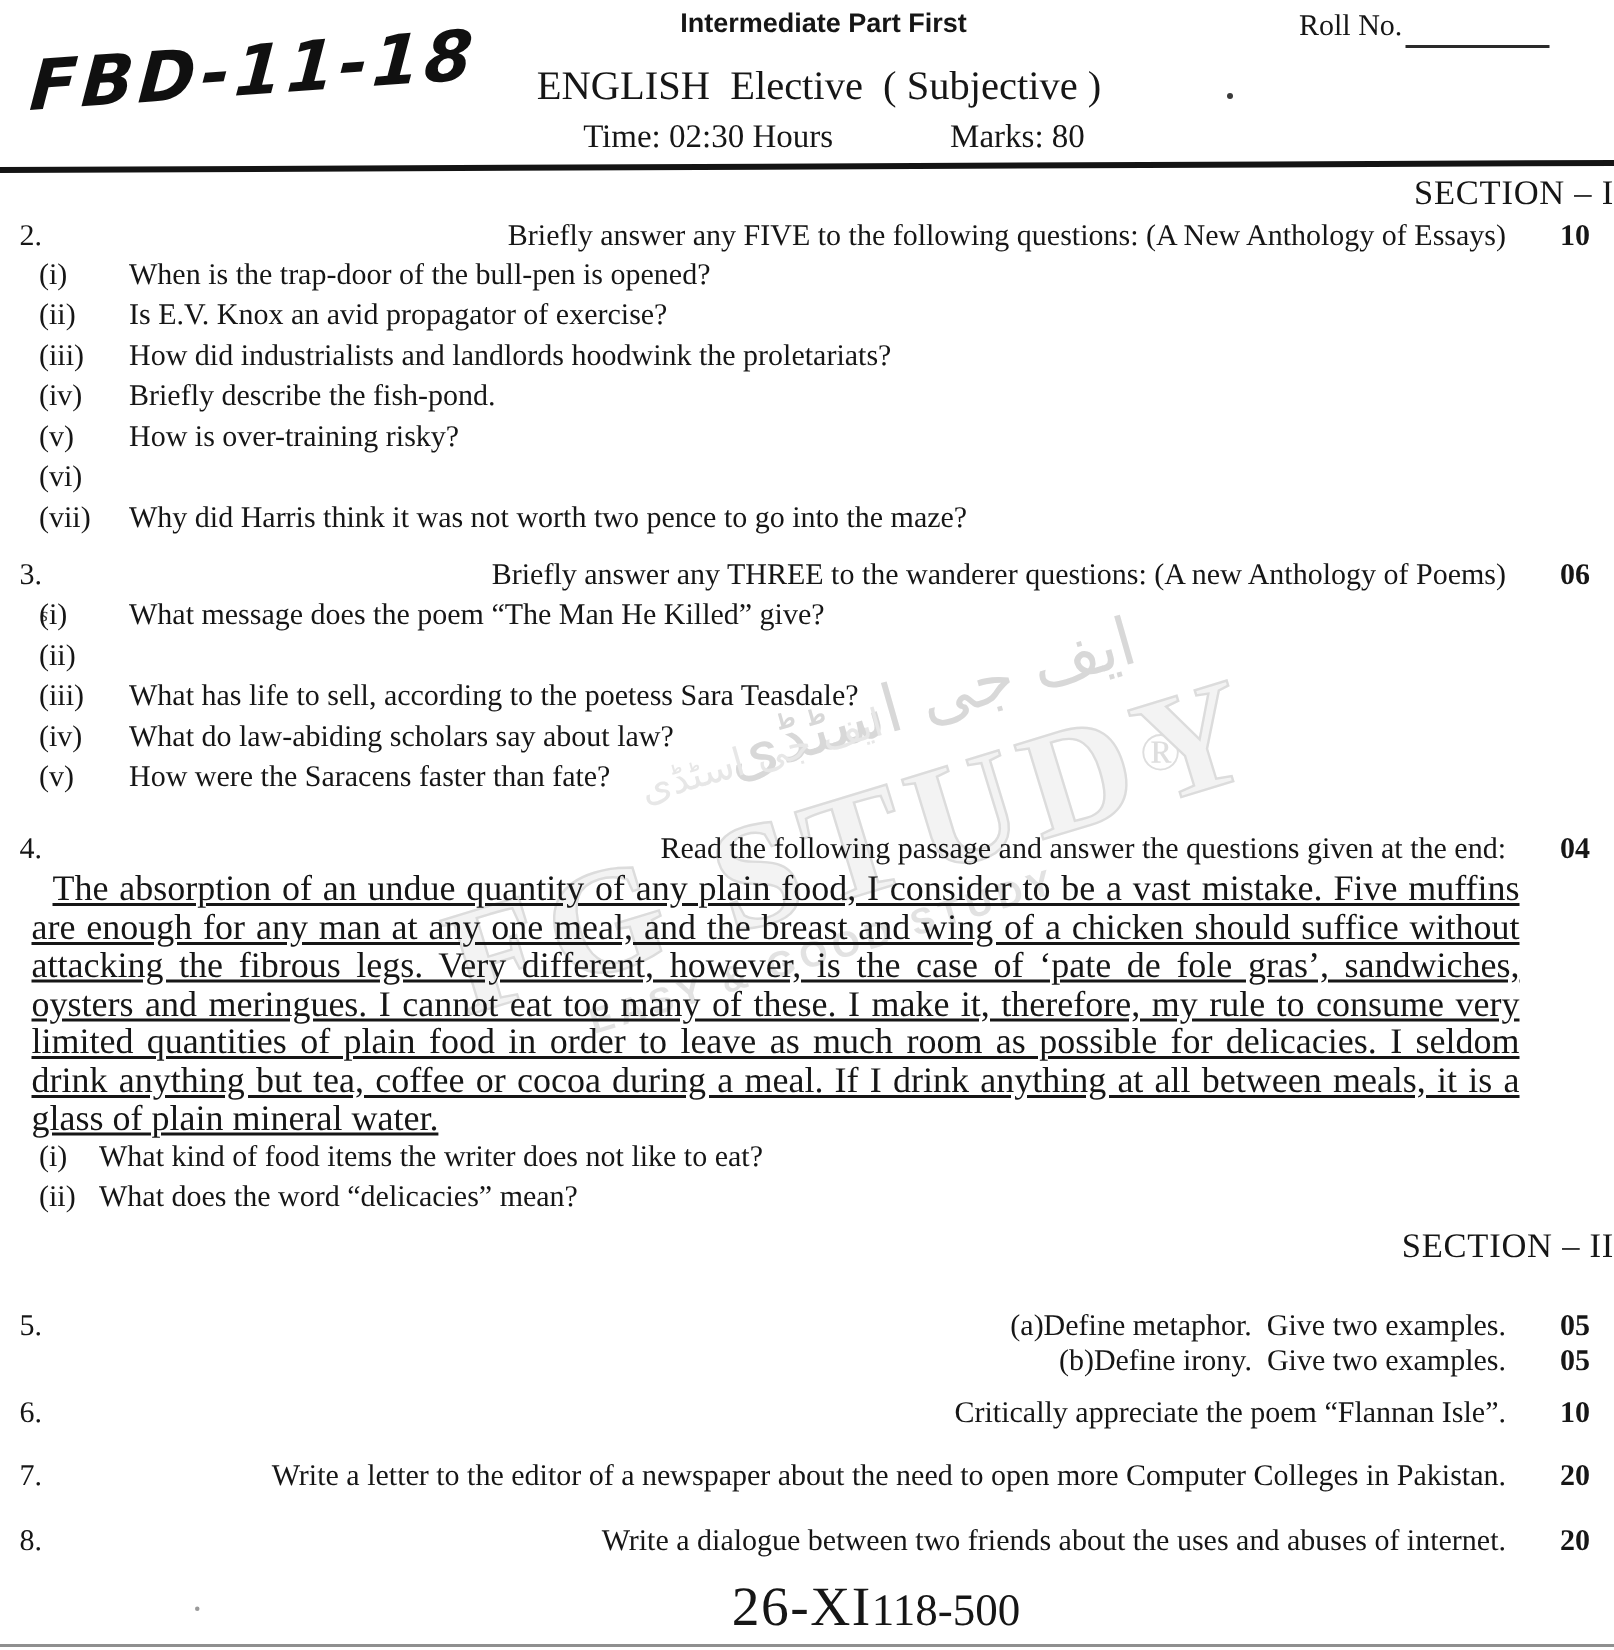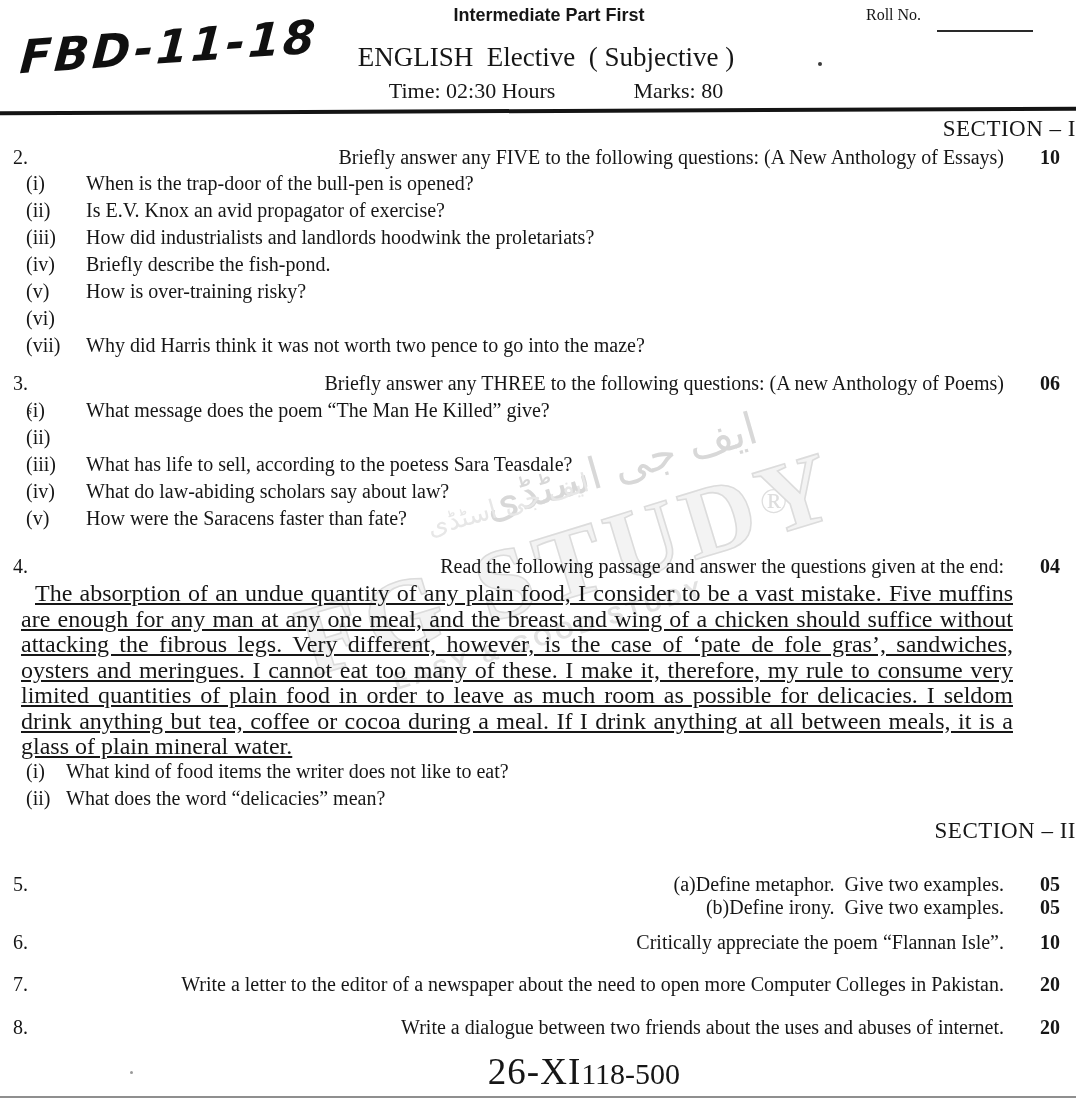--- a/index.html
+++ b/index.html
@@ -32,21 +32,21 @@
     font-family:"DejaVu Sans",sans-serif;
   }
   .wm-reg { left:760px; top:480px; font-size:36px; color:#dedede; }
 
   
   .z { z-index:2; }
   .top-center {
     top:5px; left:22px; width:1054px; text-align:center;
     font-family:"Liberation Sans","DejaVu Sans",sans-serif; font-weight:bold; font-size:18px;
   }
-  .rollno { top:6px; left:866px; font-size:16px; }
+  .rollno { top:6px; left:866px; font-size:20px; }
   .roll-line { top:30px; left:937px; width:96px; height:2px; background:#2a2a2a; }
   .handcode {
     top:30px; left:22px; font-family:"DejaVu Sans",sans-serif;
     font-style:italic; font-weight:bold; font-size:46px; letter-spacing:3px;
     transform:rotate(-4deg) skewX(-8deg); transform-origin:0 0; color:#101010;
   }
   .title-line { top:42px; left:36px; width:1020px; text-align:center; font-size:27px; white-space:pre; }
   .time-line { top:78px; left:46px; width:1020px; display:flex; justify-content:center; gap:78px; font-size:22px; }
   .title-dot { top:62px; left:818px; width:4px; height:4px; border-radius:50%; background:#3a3a3a; }
   .hdr-rule { top:109px; left:0; width:1076px; height:4px; background:#141414; transform:rotate(-0.25deg); }
@@ -135,21 +135,21 @@
     </div>
     <div class="subrow">
       <span class="sublabel">(vii)</span>
       <span class="subtext">Why did Harris think it was not worth two pence to go into the maze?</span>
     </div>
   </div>
 
   <div class="abs stray">s</div>
   <div class="qrow" style="top:372px">
     <span class="qnum">3.</span>
-    <span class="qtext">Briefly answer any THREE to the following questions: (A new Anthology of Poems)</span>
+    <span class="qtext">Briefly answer any THREE to the wanderer questions: (A new Anthology of Poems)</span>
     <span class="qmarks">06</span>
   </div>
   <div class="subs" style="top:399px">
     <div class="subrow">
       <span class="sublabel">(i)</span>
       <span class="subtext">What message does the poem “The Man He Killed” give?</span>
     </div>
     <div class="subrow">
       <span class="sublabel">(ii)</span>
     </div>

